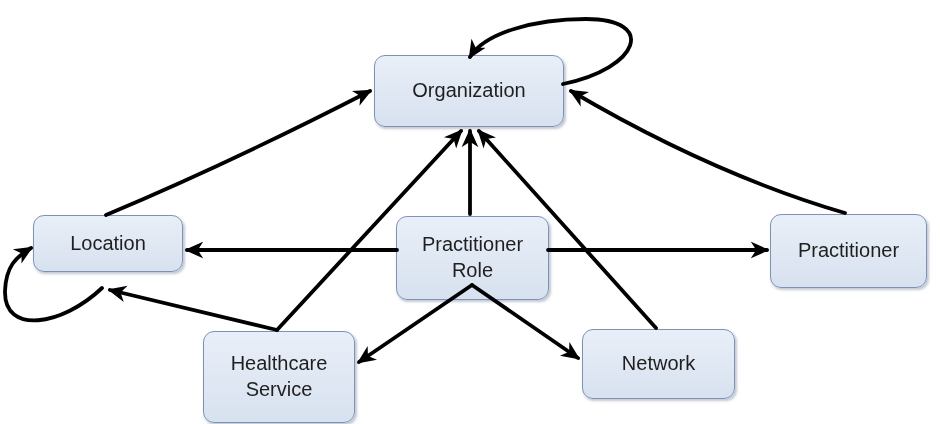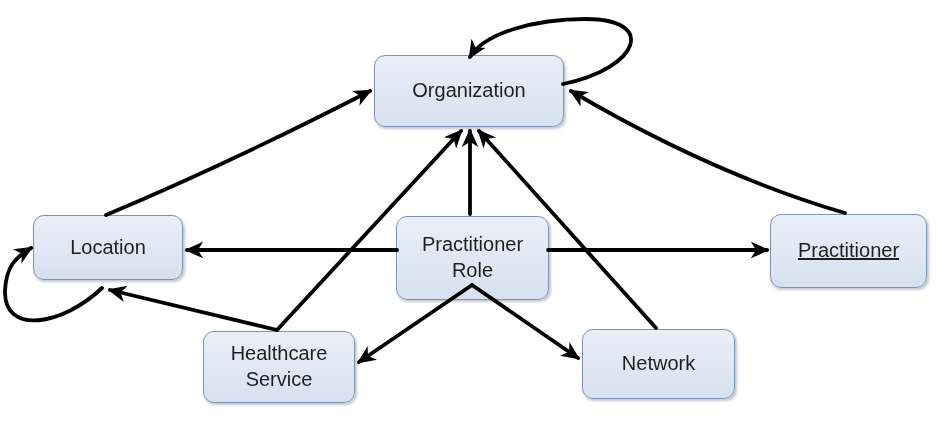--- a/index.html
+++ b/index.html
@@ -45,30 +45,30 @@
   }
 </style>
 </head>
 <body>
 
 <div id="canvas" style="width: 940px; height: 424px; padding-left: 14px;">
   <div id="nodes-layer">
       <div class="node" style="left: 374px; top: 55px; width: 190px; height: 72px;">
         <span>Organization</span>
       </div>
-      <div class="node" style="left: 33px; top: 215px; width: 150px; height: 65px;">
+      <div class="node" style="left: 33px; top: 215px; width: 150px; height: 57px;">
         <span>Location</span>
       </div>
       <div class="node" style="left: 396px; top: 216px; width: 153px; height: 84px;">
         <span>Practitioner Role</span>
       </div>
-      <div class="node" style="left: 770px; top: 214px; width: 157px; height: 74px; text-decoration: underline;">
+      <div class="node" style="left: 770px; top: 214px; width: 157px; height: 74px;">
         <span>Practitioner</span>
       </div>
-      <div class="node" style="left: 203px; top: 331px; width: 152px; height: 72px;">
+      <div class="node" style="left: 203px; top: 331px; width: 152px; height: 92px;">
         <span>Healthcare Service</span>
       </div>
       <div class="node" style="left: 582px; top: 329px; width: 153px; height: 70px;">
         <span>Network</span>
       </div>
     </div>
   <svg id="edges-svg" xmlns="http://www.w3.org/2000/svg" width="940" height="424" viewBox="0 0 940 424">
     <defs>
       <marker id="arrowhead" viewBox="0 0 10 10" refX="8.5" refY="5" markerWidth="5" markerHeight="5" orient="auto" markerUnits="strokeWidth">
         <path id="arrowhead-shape" d="M 0 0.6 L 9.8 5 L 0 9.4 L 2.8 5 Z" fill="#000000"></path>

